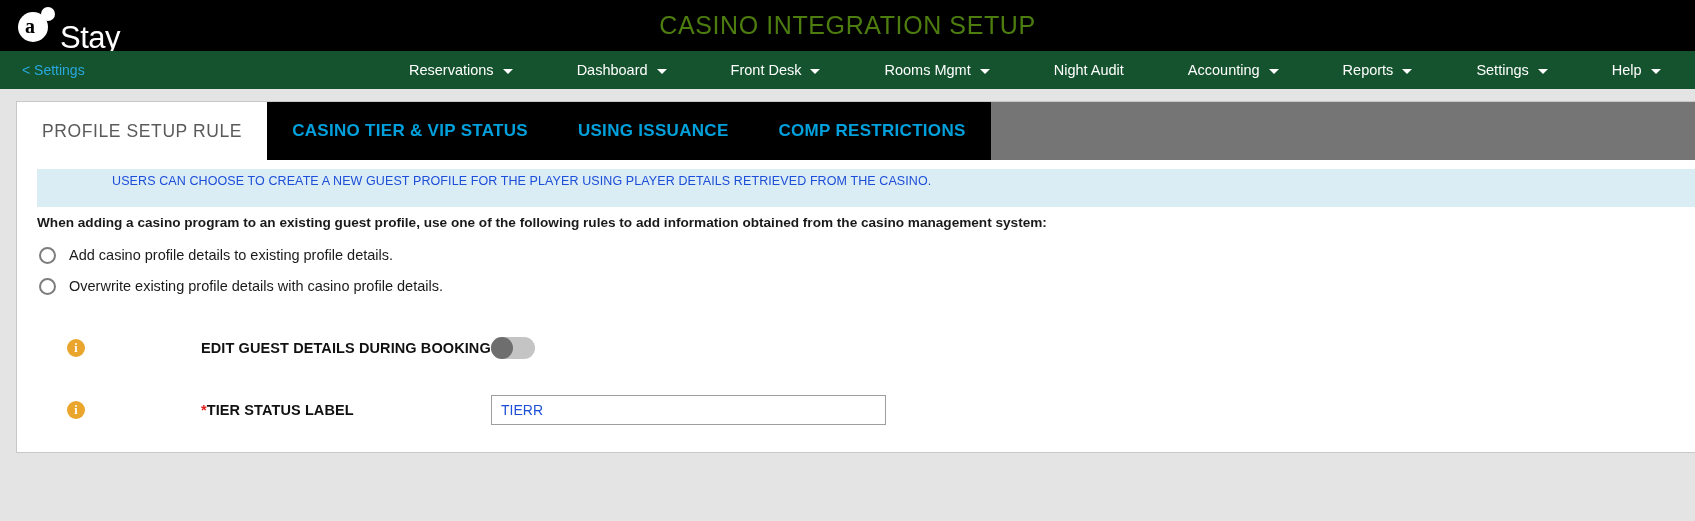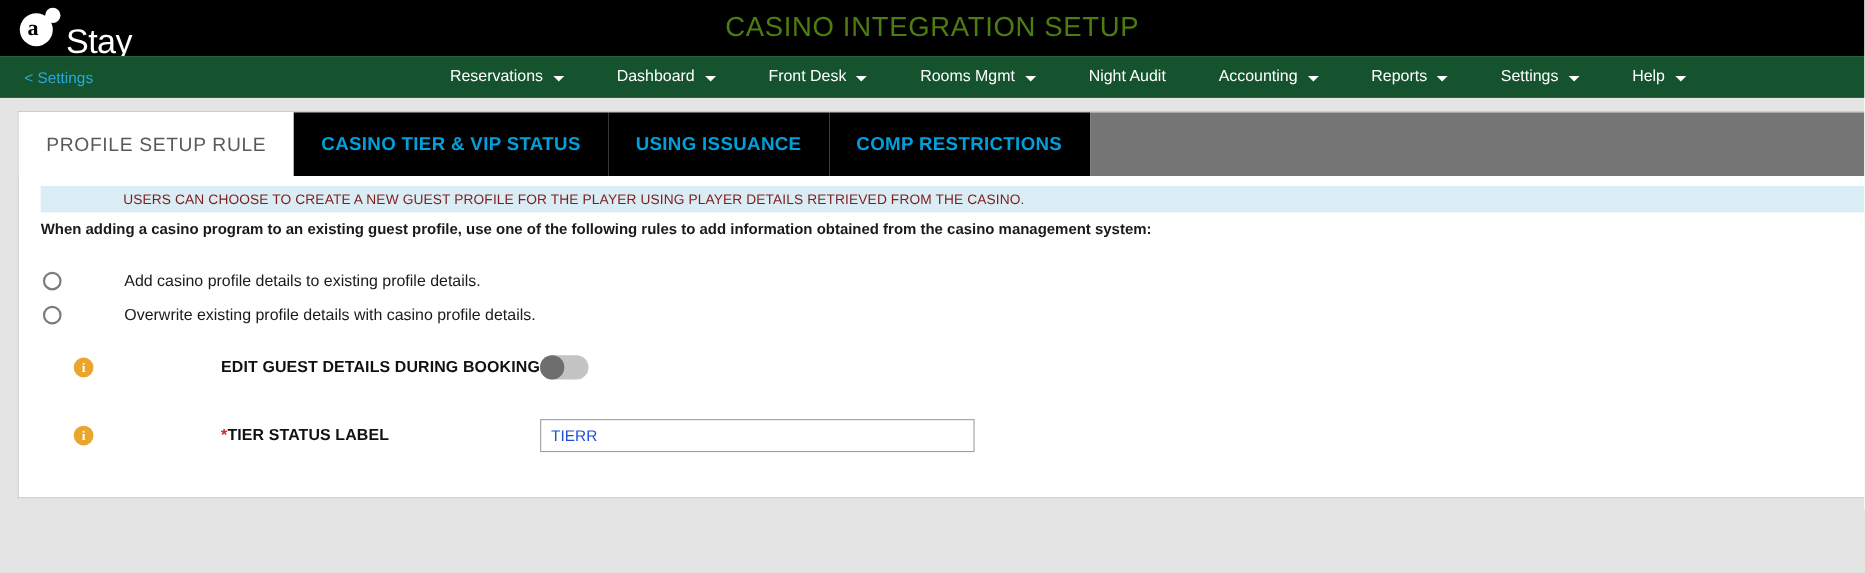--- a/index.html
+++ b/index.html
@@ -85,21 +85,21 @@
     color: #29a8df;
     font-size: 14px;
     white-space: nowrap;
     cursor: pointer;
   }
   .nav-items {
     position: absolute;
     left: 385px;
     display: flex;
     align-items: center;
-    gap: 0px;
+    gap: 16px;
   }
   .nav-item {
     color: #ffffff;
     font-size: 14.5px;
     padding: 0 24px;
     display: flex;
     align-items: center;
     gap: 9px;
     cursor: pointer;
     white-space: nowrap;
@@ -162,44 +162,43 @@
     font-size: 17.5px;
   }
 
   
   .content {
     padding: 0;
     position: relative;
   }
   .info-banner {
     background: #daecf4;
-    color: #7f1d1d;
+    color: #1d4ed8;
     font-size: 12.5px;
     letter-spacing: 0.1px;
-    padding: 5px 0 5px 75px;
+    padding: 5px 0 19px 75px;
     margin: 9px 0 0 20px;
     white-space: nowrap;
   }
   .lead-text {
     font-size: 13.6px;
     font-weight: 700;
     color: #1a1a1a;
     margin: 8px 0 0 20px;
     white-space: nowrap;
   }
 
   .radio-group {
     margin: 17px 0 0 22px;
   }
   .radio-row {
     display: flex;
-    align-items: flex-end;
+    align-items: flex-start;
     height: 31px;
     cursor: pointer;
-    gap: 44px;
   }
   .radio {
     width: 17px; height: 17px;
     border-radius: 50%;
     border: 2px solid #7d7d7d;
     background: #ffffff;
     margin-right: 13px;
     flex: none;
     position: relative;
   }

